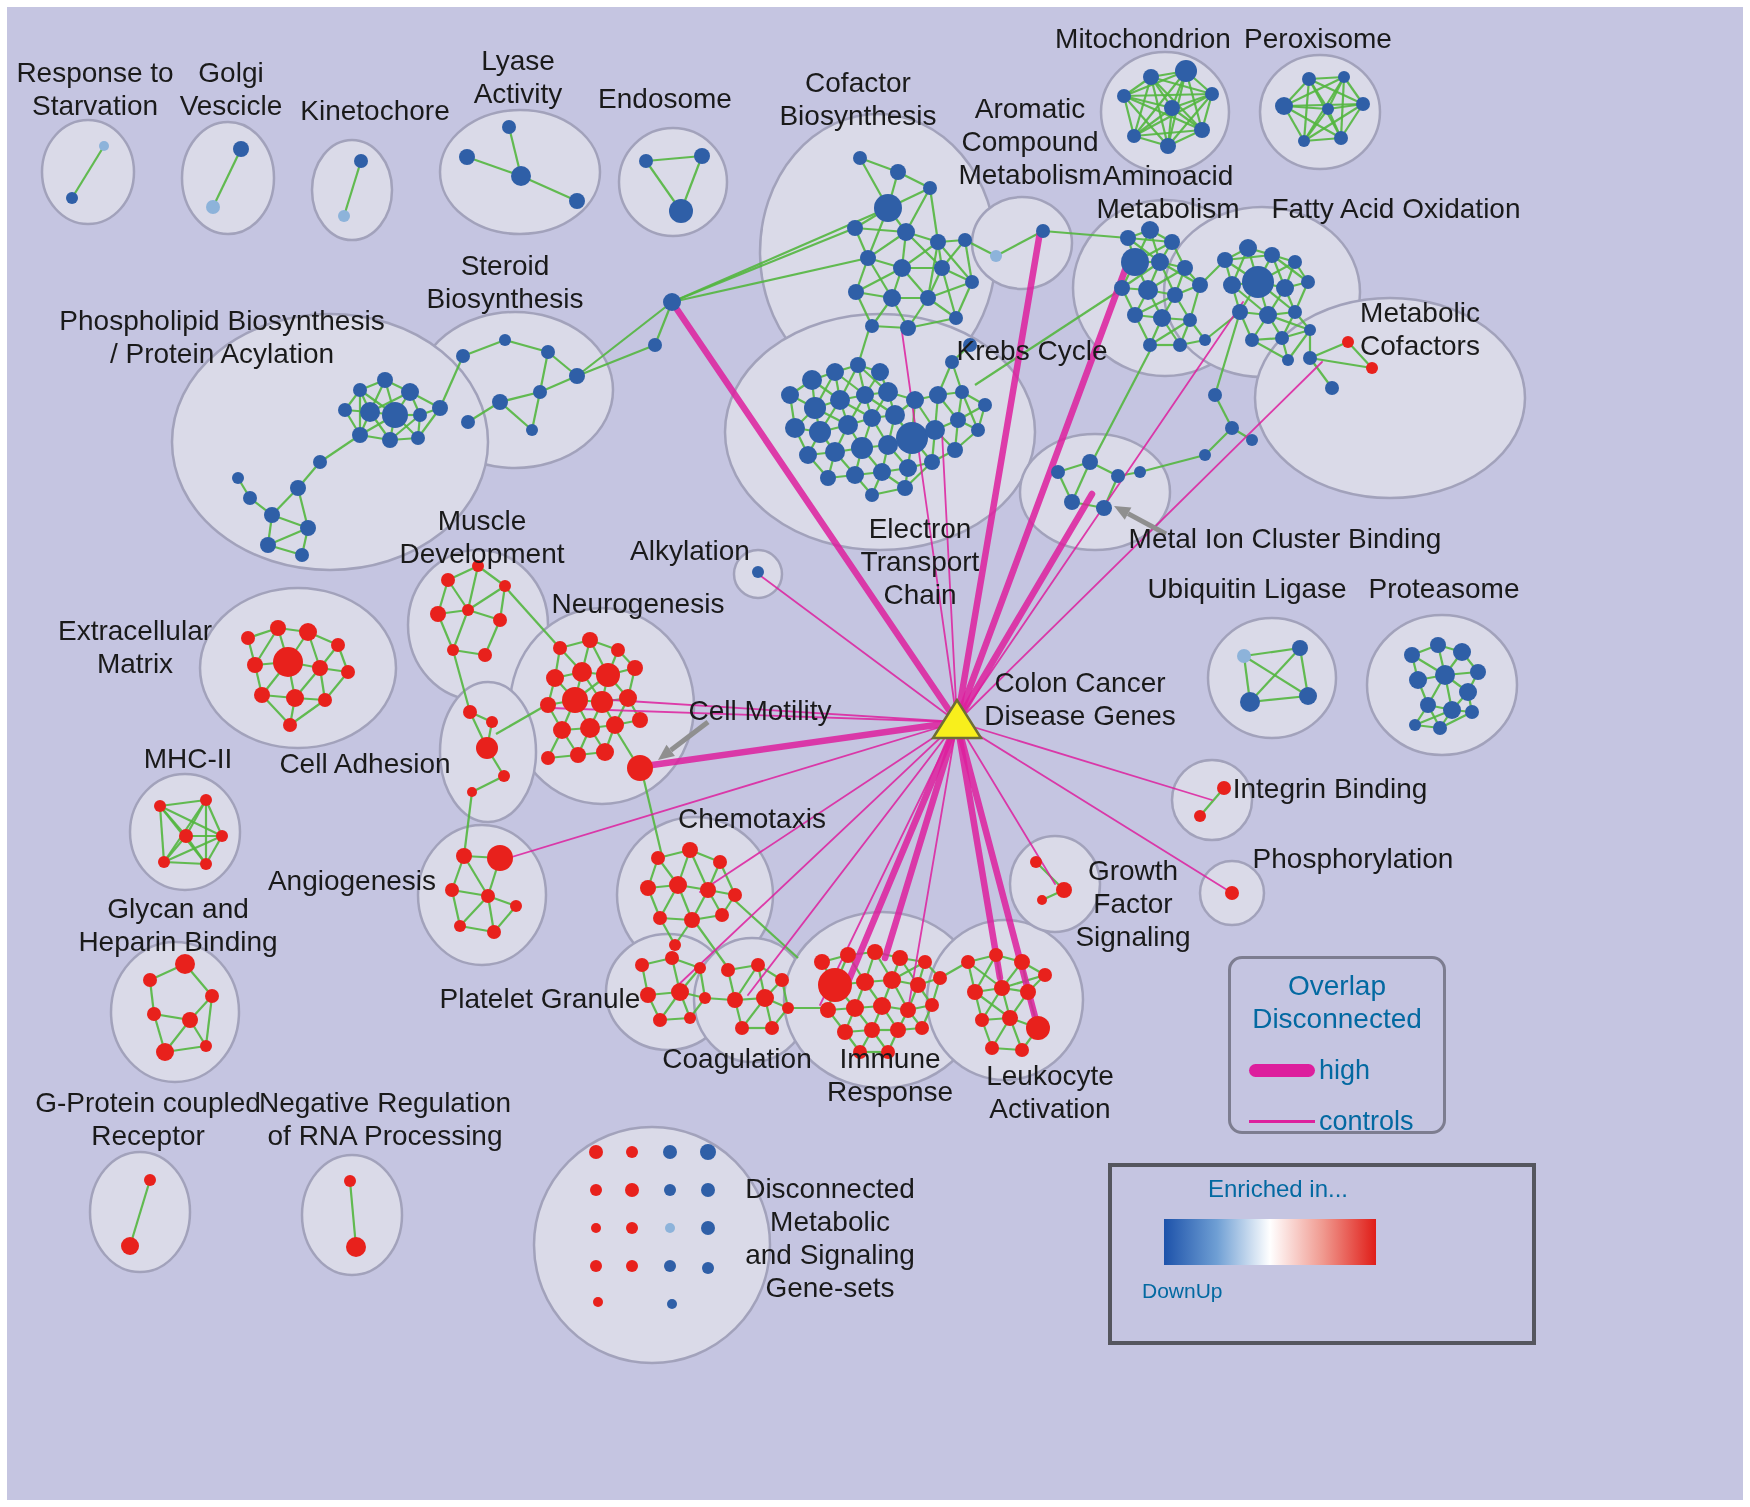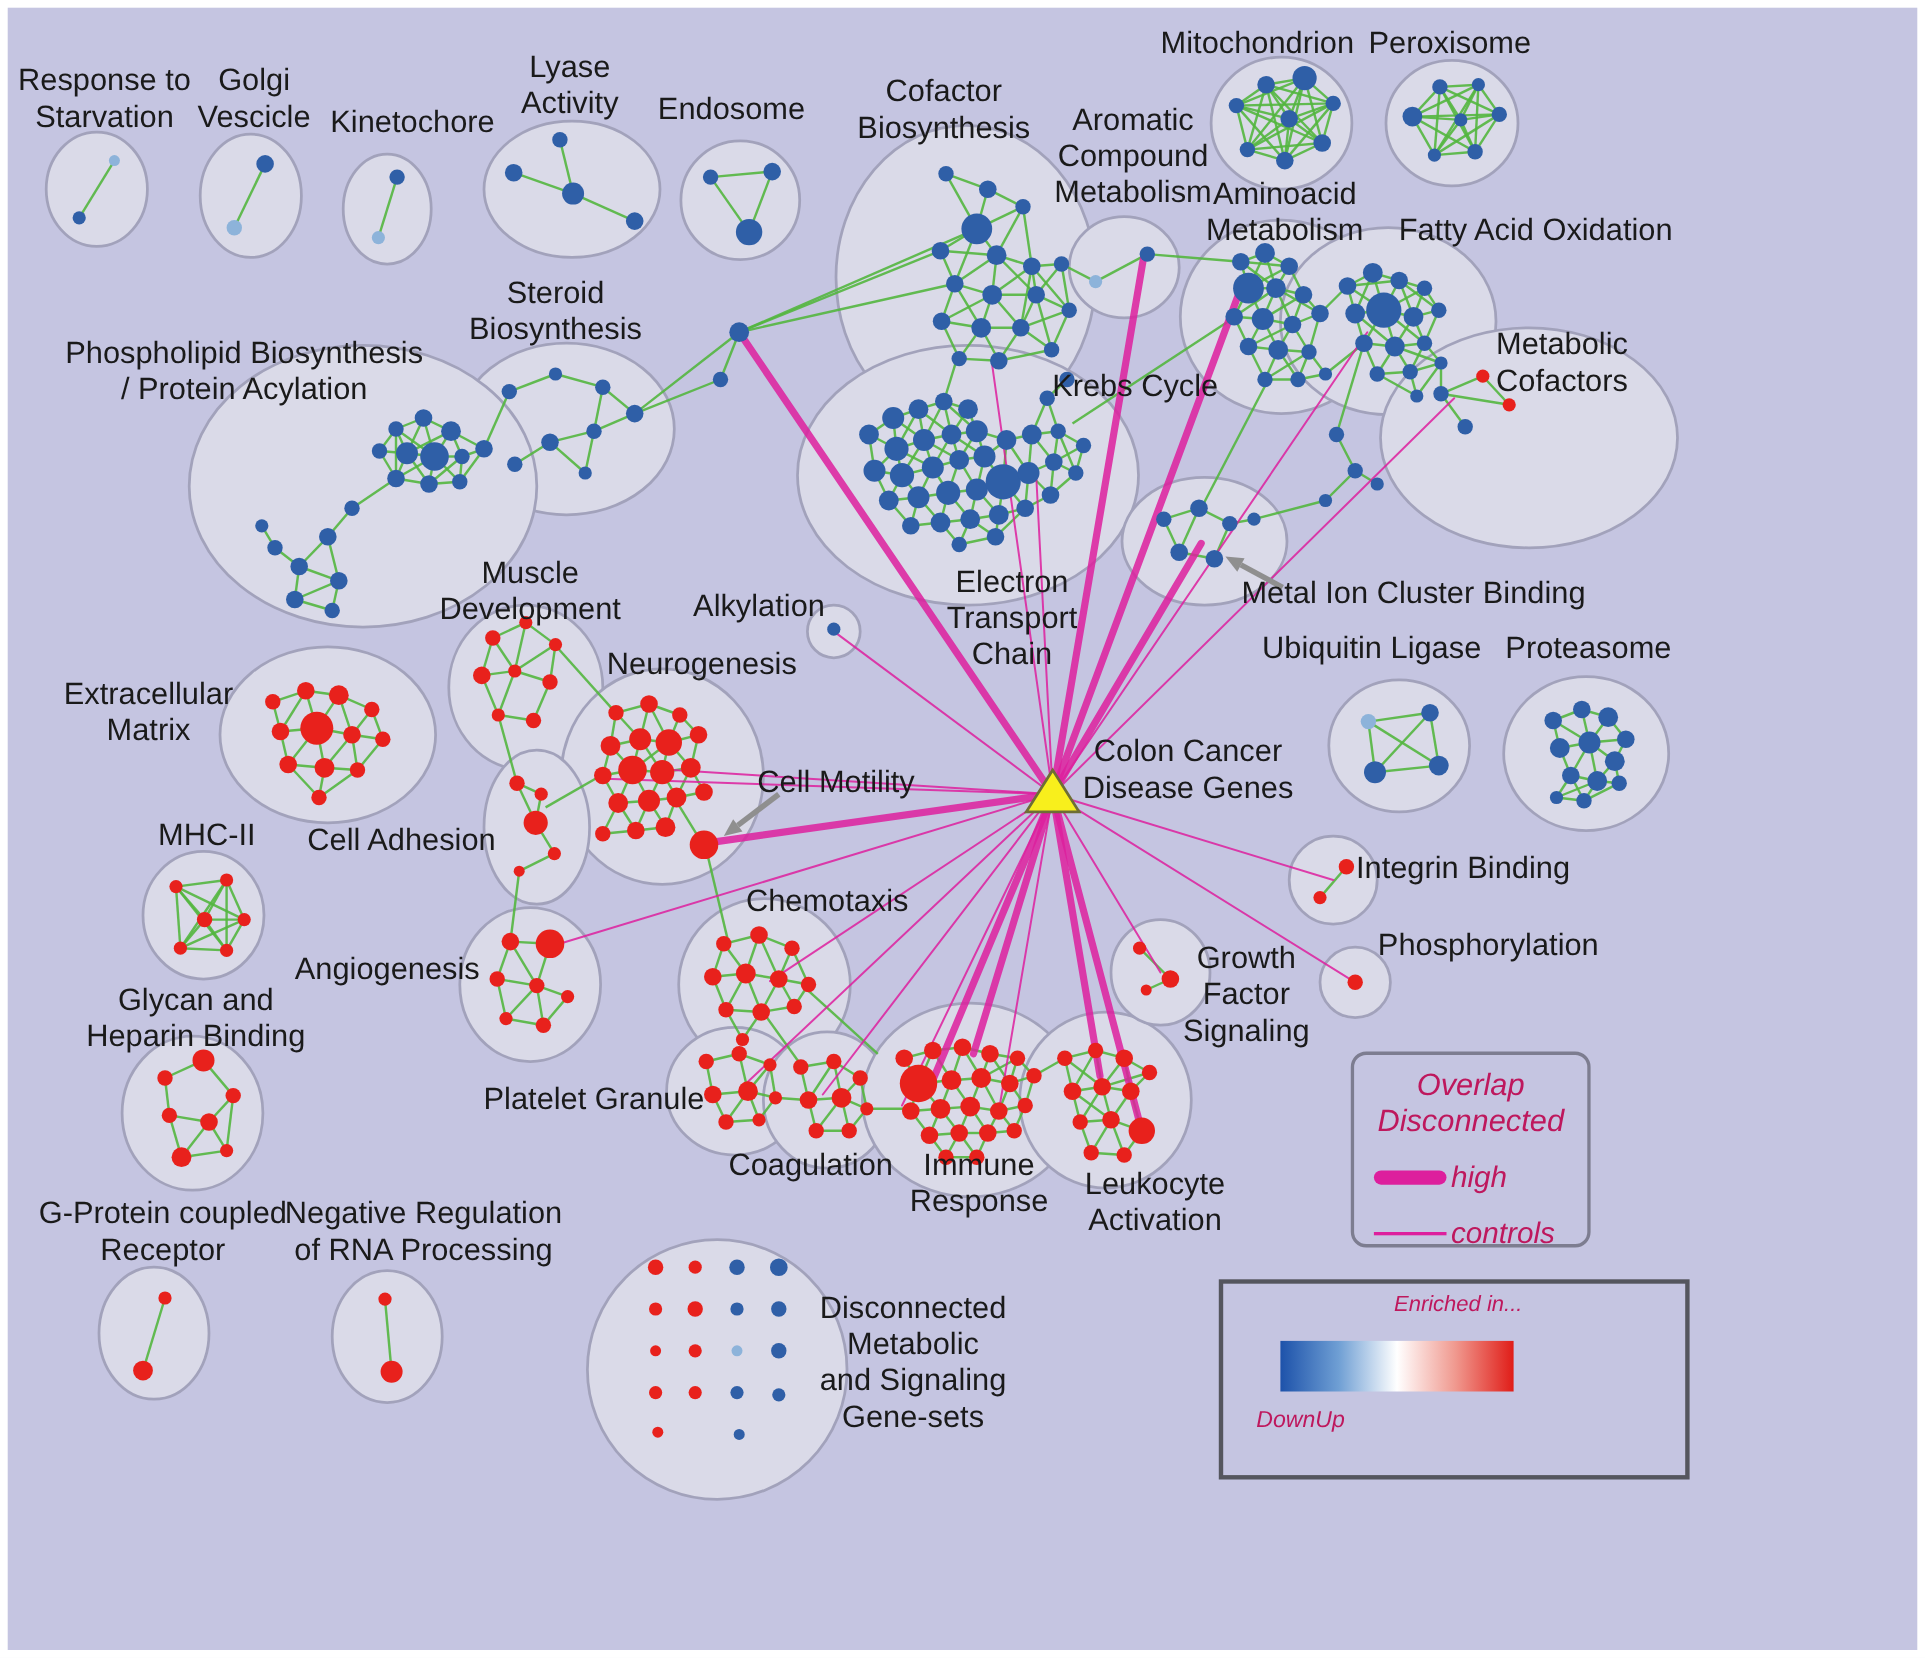--- a/index.html
+++ b/index.html
@@ -1,26 +1,26 @@
 <!DOCTYPE html>
 <html><head>
 <meta charset="utf-8">
 <style>
   html,body{margin:0;padding:0;background:#ffffff;font-family:"Liberation Sans",sans-serif;}
   #figure-wrap{position:relative;width:1750px;height:1507px;background:#ffffff;}
   #network-svg{position:absolute;left:0;top:0;display:block;}
-  .legend-box{position:absolute;box-sizing:border-box;background:#c5c5e1;color:#be185d;font-style:italic;}
+  .legend-box{position:absolute;box-sizing:border-box;background:#c5c5e1;color:#0369a1;}
   #overlap-legend{left:1228px;top:956px;width:218px;height:178px;border:3px solid #7d7d90;border-radius:14px;padding:10px 0 0 0;}
   #overlap-legend .lg-title{text-align:center;font-size:28px;line-height:33px;}
   .lg-row{display:flex;align-items:center;gap:4px;margin:20px 0 0 18px;}
   .swatch-high{width:66px;height:13px;border-radius:7px;}
   .swatch-moderate{width:66px;height:3px;}
   .lg-row span{font-size:27px;}
   #enriched-legend{left:1108px;top:1163px;width:428px;height:182px;border:4px solid #55565e;padding:8px 0 0 0;}
-  #enriched-legend .lg-title{font-size:20px;margin-left:60px;width:212px;text-align:right;}
+  #enriched-legend .lg-title{font-size:24px;margin-left:60px;width:212px;text-align:center;}
   .grad-wrap{position:absolute;left:52px;top:52px;width:212px;height:46px;}
   .grad-labels{position:absolute;left:30px;top:112px;width:256px;display:flex;font-size:21px;}
   .side-text{position:absolute;left:290px;top:52px;width:130px;text-align:center;font-size:27px;line-height:32px;}
 </style>
 </head>
 <body>
 
 <div id="figure-wrap">
   <svg id="network-svg" width="1750" height="1507" viewBox="0 0 1750 1507">
       <rect x="7" y="7" width="1736" height="1493" fill="#c5c5e1"></rect>

